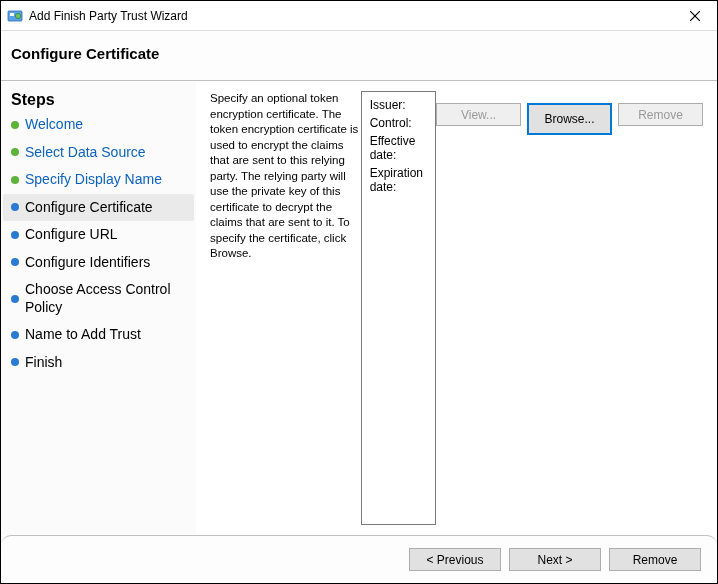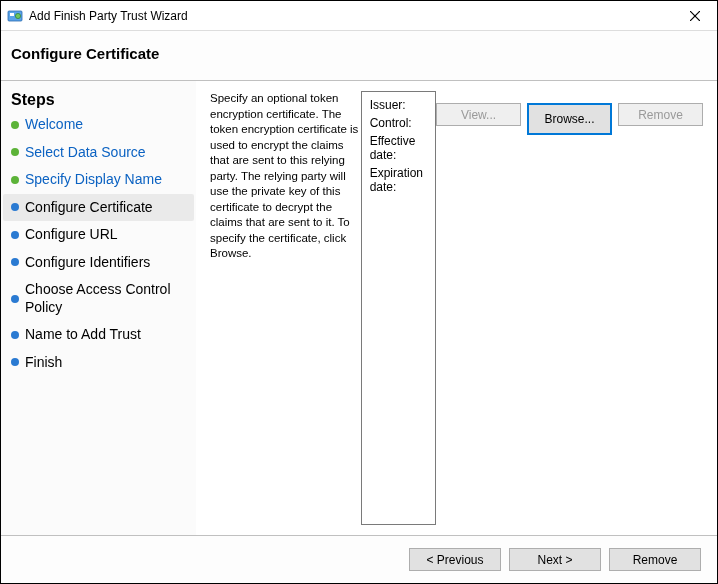--- a/index.html
+++ b/index.html
@@ -152,20 +152,21 @@
     }
     .footer {
       height: 48px;
       display: flex;
       align-items: center;
       justify-content: flex-end;
       gap: 8px;
       padding: 0 16px;
       border-top: 1px solid #c0c0c0;
       background: #fdfdfd;
+      border-radius: 10px;
     }
     .footer .btn {
       width: 92px;
       height: 23px;
     }
   </style>
 </head>
 <body>
 
 <div class="titlebar">

